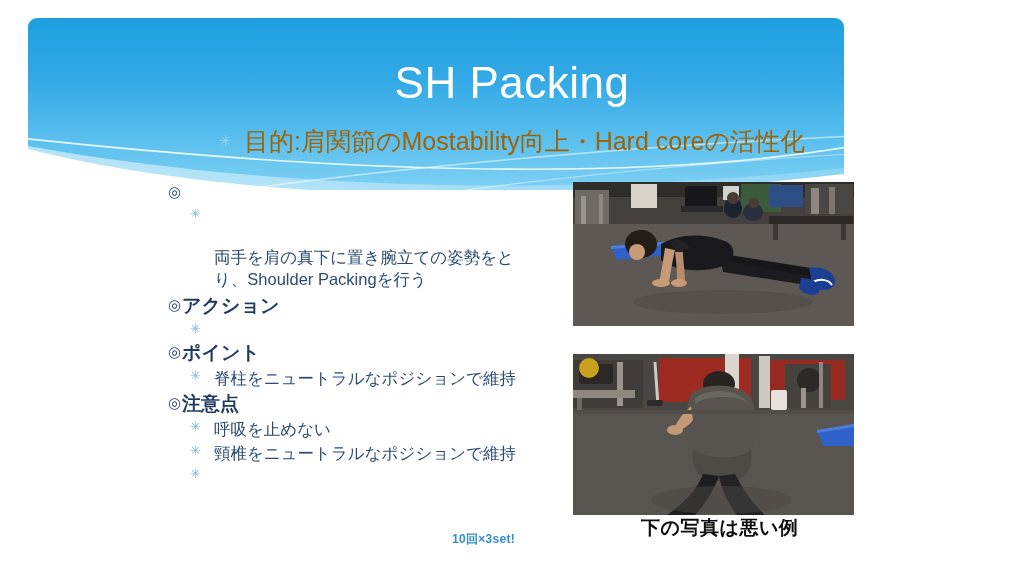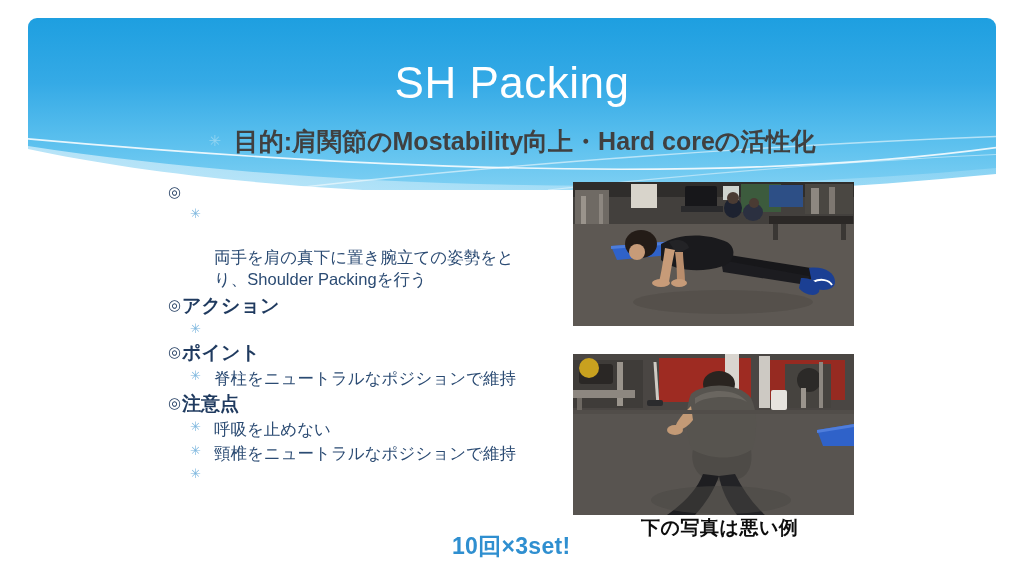--- a/index.html
+++ b/index.html
@@ -22,21 +22,21 @@
     height: 576px;
     background: #ffffff;
     overflow: hidden;
   }
 
   
   .banner-wrap {
     position: absolute;
     left: 28px;
     top: 18px;
-    width: 968px;
+    width: 816px;
     height: 172px;
     border-radius: 9px 9px 0 0;
     overflow: hidden;
   }
   .banner-bg {
     position: absolute;
     left: 0; top: 0;
     width: 100%;
     height: 100%;
     background: linear-gradient(180deg, #1e9fe0 0%, #35aae6 38%, #5bc0ee 72%, #7fd0f3 100%);
@@ -73,23 +73,23 @@
   .subtitle-bullet {
     display: inline-block;
     color: #9fd9f2;
     font-size: 15px;
     vertical-align: 4px;
     margin-right: 8px;
     opacity: 0.85;
   }
   .subtitle-text {
     display: inline-block;
-    color: #404040;
+    color: #a16207;
     font-size: 25px;
-    font-weight: 700;
+    font-weight: 400;
     letter-spacing: 0px;
   }
 
   
   .content {
     position: absolute;
     left: 168px;
     top: 178px;
     width: 400px;
   }
@@ -139,21 +139,21 @@
   .photo svg { display: block; width: 100%; height: 100%; }
   #photo-top    { left: 573px; top: 182px; width: 281px; height: 144px; }
   #photo-bottom { left: 573px; top: 354px; width: 281px; height: 161px; }
 
   
   .reps {
     position: absolute;
     left: 452px;
     top: 531px;
     color: #2f8fd0;
-    font-size: 23px;
+    font-size: 12px;
     font-weight: bold;
     letter-spacing: 0.3px;
     white-space: nowrap;
   }
   .caption {
     position: absolute;
     left: 641px;
     top: 515px;
     color: #0d0d0d;
     font-size: 19px;

